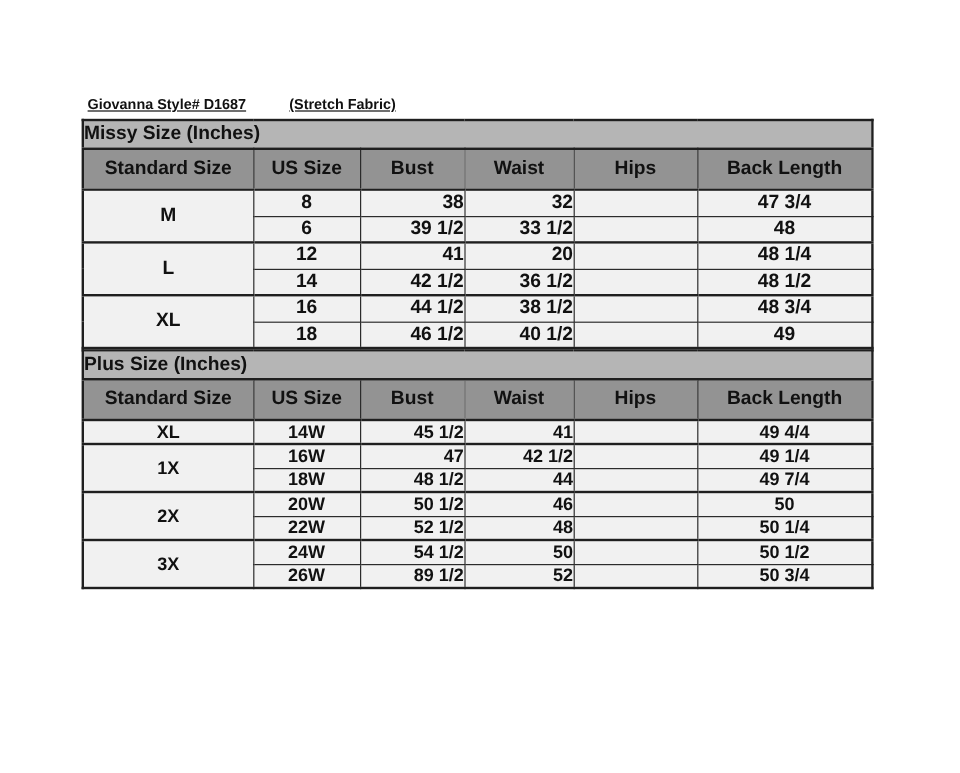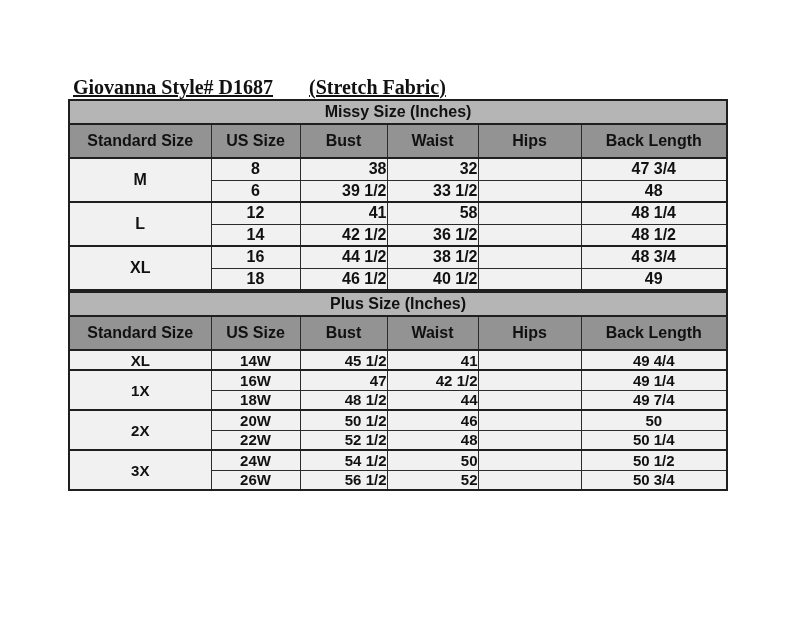--- a/index.html
+++ b/index.html
@@ -10,35 +10,35 @@
     --text:#111111;
   }
   *{box-sizing:border-box;}
   html,body{margin:0;padding:0;}
   body{
     width:800px;height:644px;background:#ffffff;
     font-family:"Liberation Sans", sans-serif;color:var(--text);
   }
   .page{position:relative;width:800px;height:644px;overflow:hidden;}
   .doc{position:absolute;left:68px;top:78px;width:658px;}
-  .doc-title{font-size:20px;font-weight:700;margin:0 0 3px 5px;white-space:nowrap;line-height:18px;font-family:Liberation Serif, serif;}
+  .doc-title{font-size:12px;font-weight:700;margin:0 0 3px 5px;white-space:nowrap;line-height:18px;}
   .doc-title .u{text-decoration:underline;}
   .doc-title .note{margin-left:36px;}
   .second-title{margin-top:23px;margin-bottom:6px;}
   table.size-table{
     border-collapse:collapse;width:658px;table-layout:fixed;
     border:2px solid var(--border);
   }
   table.size-table td, table.size-table th{
     border:1px solid #2b2b2b;
     font-size:16px;font-weight:700;
     padding:0;overflow:hidden;white-space:nowrap;
   }
   tr.caption-row td{
-    background:var(--caption-bg);text-align:center;height:24px;
+    background:var(--caption-bg);height:24px;
     border-bottom:2px solid var(--border);
   }
   tr.header-row th{
     background:var(--header-bg);text-align:center;height:34px;
     border-bottom:2px solid var(--border);
   }
   tbody td{background:var(--body-bg);height:22px;}
   table.t2 tbody td{height:20px;font-size:15px;}
   tr.group-start td{border-top:2px solid var(--border);}
   td.std, td.us, td.back, td.hips{text-align:center;}
@@ -90,21 +90,21 @@
             <td class="us">6</td>
             <td class="bust">39 1/2</td>
             <td class="waist">33 1/2</td>
             <td class="hips"></td>
             <td class="back">48</td>
           </tr>
           <tr class="group-start">
             <td rowspan="2" class="std">L</td>
             <td class="us">12</td>
             <td class="bust">41</td>
-            <td class="waist">58</td>
+            <td class="waist">20</td>
             <td class="hips"></td>
             <td class="back">48 1/4</td>
           </tr>
           <tr>
             <td class="us">14</td>
             <td class="bust">42 1/2</td>
             <td class="waist">36 1/2</td>
             <td class="hips"></td>
             <td class="back">48 1/2</td>
           </tr>
@@ -191,21 +191,21 @@
           <tr class="group-start">
             <td rowspan="2" class="std">3X</td>
             <td class="us">24W</td>
             <td class="bust">54 1/2</td>
             <td class="waist">50</td>
             <td class="hips"></td>
             <td class="back">50 1/2</td>
           </tr>
           <tr>
             <td class="us">26W</td>
-            <td class="bust">56 1/2</td>
+            <td class="bust">89 1/2</td>
             <td class="waist">52</td>
             <td class="hips"></td>
             <td class="back">50 3/4</td>
           </tr>
         </tbody>
     </table>
 
   </div>
 </div>
 

